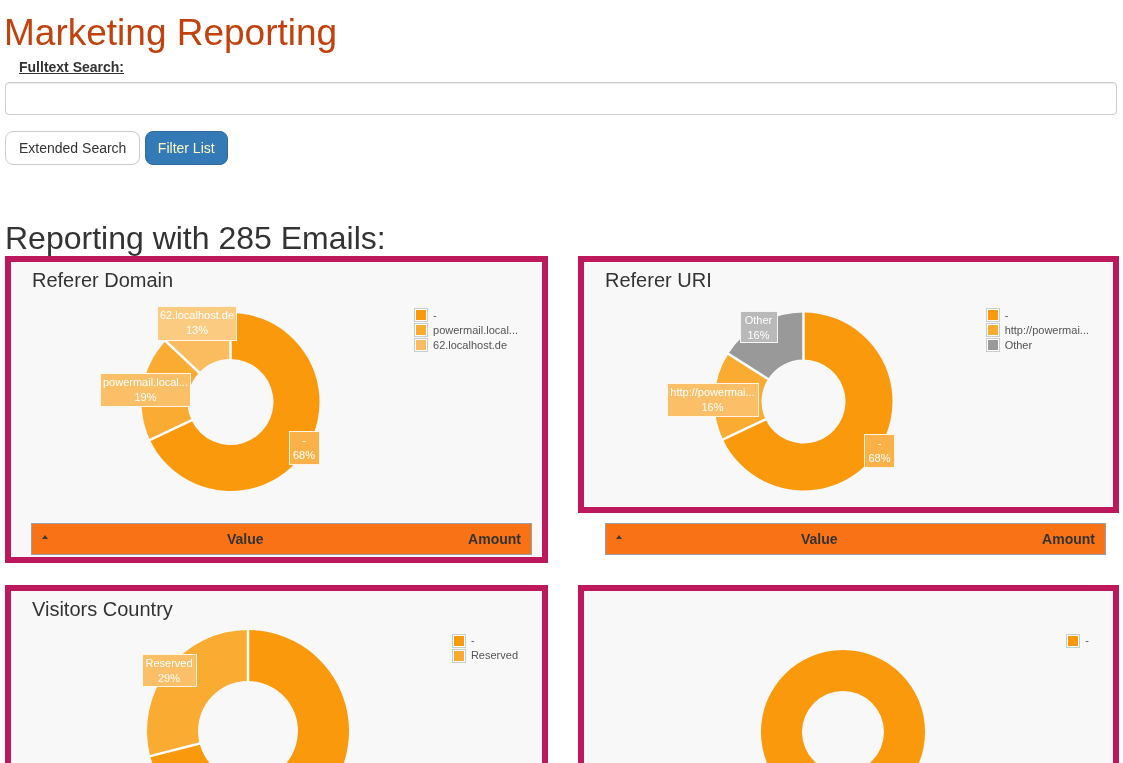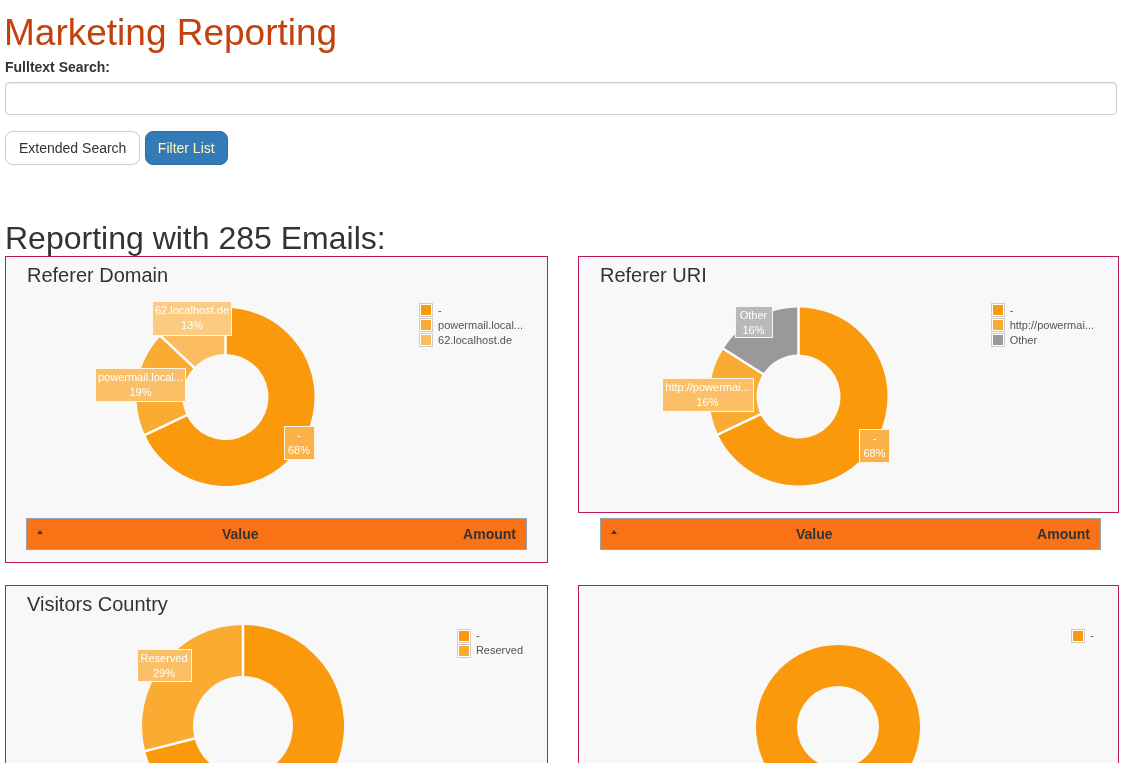--- a/index.html
+++ b/index.html
@@ -2,34 +2,34 @@
 <html><head>
 <meta charset="utf-8">
 <style>
   * { margin:0; padding:0; box-sizing:content-box; }
   html,body { width:1123px; height:763px; overflow:hidden; background:#fff;
               font-family:"Liberation Sans", sans-serif; }
   .page { position:relative; width:1123px; height:763px; }
 
   .page-title { position:absolute; left:4px; top:12px; font-size:37px; font-weight:normal;
                 color:#c2410c; letter-spacing:0; }
-  .search-label { position:absolute; left:5px; top:59px; font-size:14px; font-weight:bold; color:#333; }
+  .search-label { position:absolute; left:19px; top:59px; font-size:14px; font-weight:bold; color:#333;text-decoration:underline; }
   .search-input { position:absolute; left:5px; top:82px; width:1110px; height:33px;
                   border:1px solid #ccc; border-radius:4px; background:#fff;
                   box-shadow:inset 0 1px 1px rgba(0,0,0,0.075);
                   font-size:14px; color:#555; padding:0 12px; box-sizing:border-box; width:1112px; }
   .btn-row { position:absolute; left:5px; top:131px; }
   .btn { display:inline-block; font-size:14px; line-height:20px; padding:6px 13px;
          border-radius:8px; border:1px solid transparent; cursor:pointer;
          font-family:"Liberation Sans", sans-serif; vertical-align:top; }
   .btn-default { background:#fff; border-color:#ccc; color:#333; }
   .btn-primary { background:#337ab7; border-color:#2e6da4; color:#fef9c3; margin-left:0; padding:6px 12px; }
   .section-heading { position:absolute; left:5px; top:220px; font-size:32px; font-weight:normal; color:#333; }
 
-  .panel { position:absolute; background:#f8f8f8; border:1px solid #be185d; box-sizing:border-box; }
+  .panel { position:absolute; background:#f8f8f8; border:6px solid #be185d; box-sizing:border-box; }
   #panel-0 { left:5px;   top:256px; width:543px; height:307px; }
   #panel-1 { left:578px; top:256px; width:541px; height:257px; }
   #panel-2 { left:5px;   top:585px; width:543px; height:307px; }
   #panel-3 { left:578px; top:585px; width:541px; height:307px; }
 
   .panel-title { position:absolute; left:21px; top:7px; font-size:20px; color:#333; font-weight:normal; }
   svg.donut { position:absolute; left:0; top:0; }
 
   .pie-label { position:absolute; border:1px solid rgba(255,255,255,0.85); color:#fff;
                text-align:center; font-size:11px; line-height:15px; padding:1px 0;

